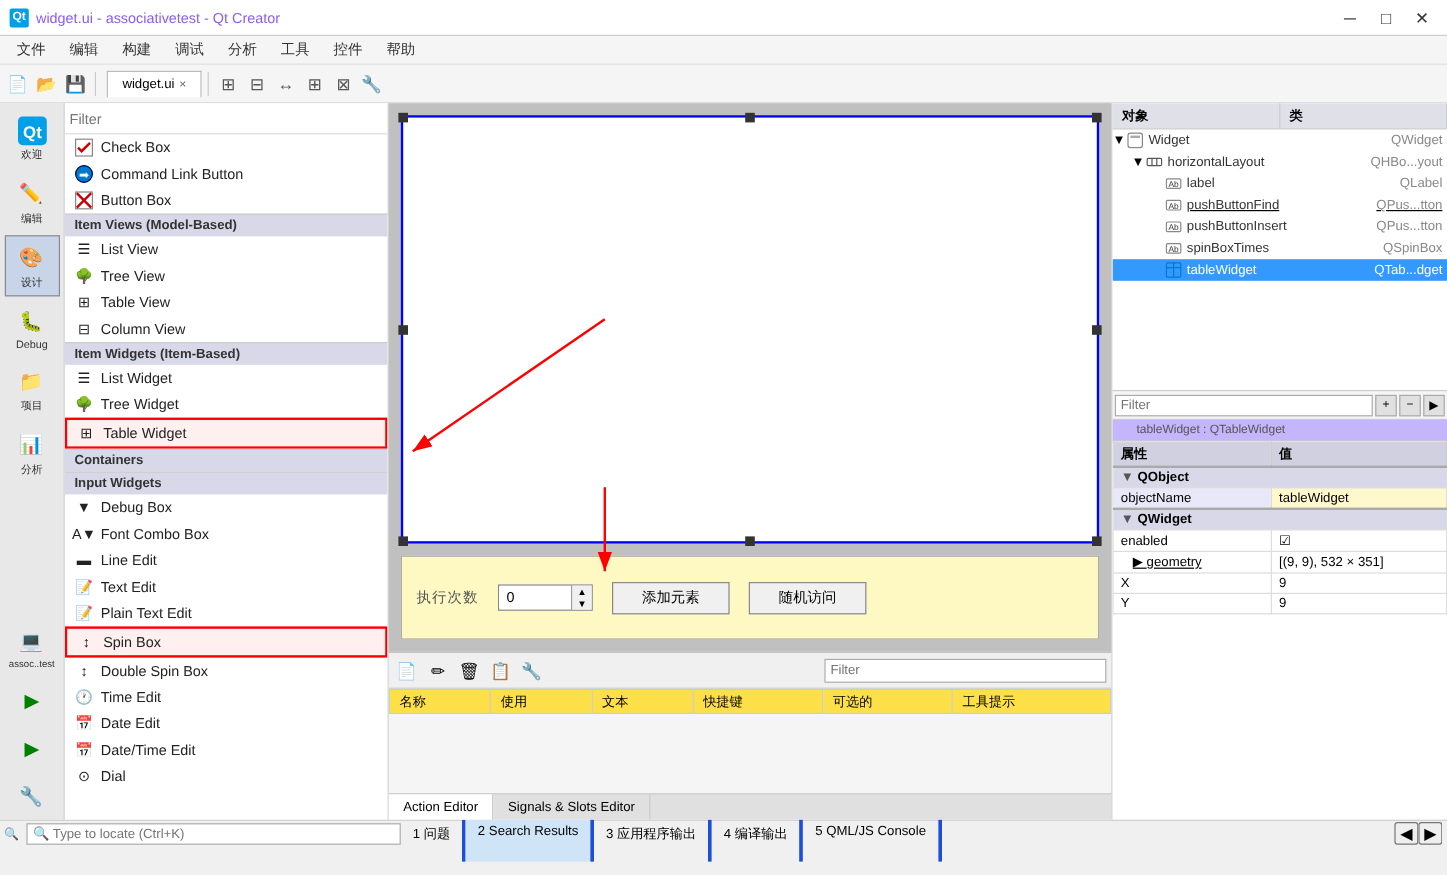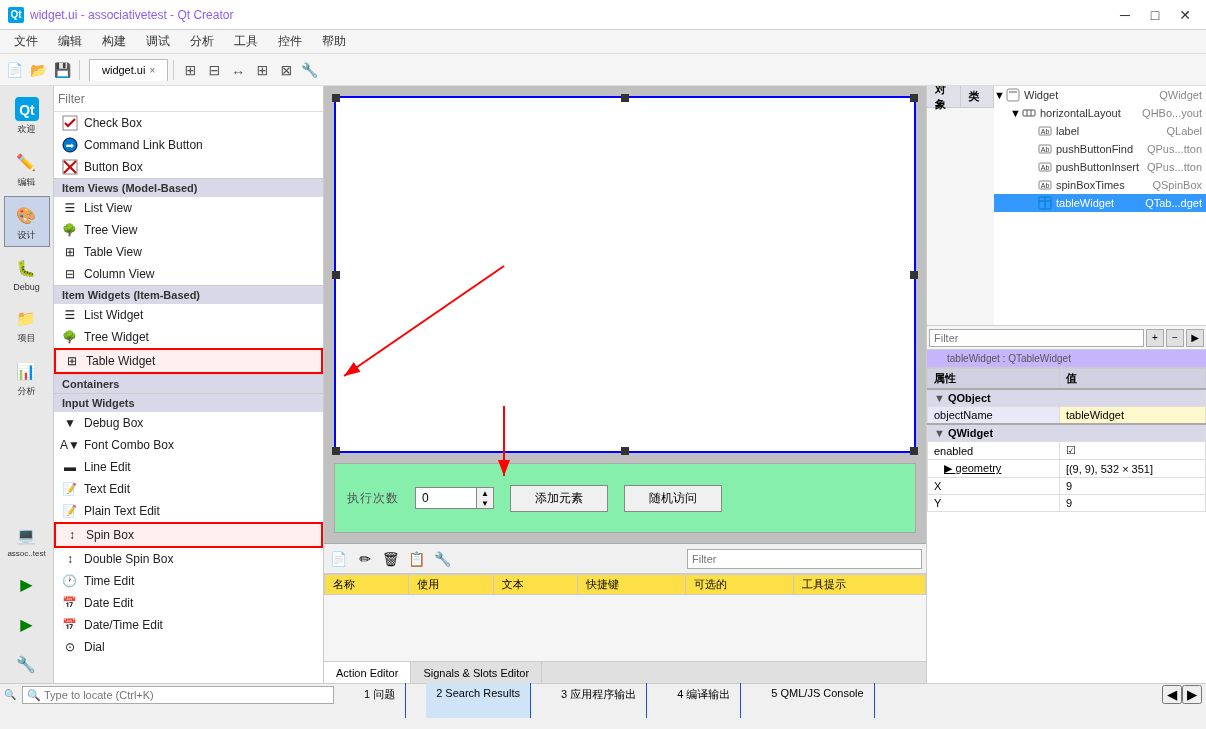--- a/index.html
+++ b/index.html
@@ -50,41 +50,41 @@
     .action-filter { flex: 1; height: 20px; border: 1px solid #aaa; padding: 0 4px; font-size: 11px; }
     .action-table { flex: 1; overflow: hidden; }
     .action-table table { width: 100%; border-collapse: collapse; font-size: 11px; }
     .action-table th { background: #fde047; border: 1px solid #ccc; padding: 2px 8px; text-align: left; font-weight: normal; }
     .action-tabs { height: 22px; background: #e0e0e0; border-top: 1px solid #ccc; display: flex; }
     .action-tab { padding: 2px 12px; font-size: 11px; cursor: pointer; border-right: 1px solid #ccc; display: flex; align-items: center; }
     .action-tab.active { background: #fff; }
 
     
     .right-panel { width: 280px; background: #f5f5f5; border-left: 1px solid #ccc; display: flex; flex-direction: column; overflow: hidden; }
-    .right-top { flex: 0 0 240px; border-bottom: 1px solid #ccc; display: flex; flex-direction: row; justify-content: flex-end; }
+    .right-top { flex: 0 0 240px; border-bottom: 1px solid #ccc; display: flex; flex-direction: column; justify-content: flex-end; }
     .right-header { height: 22px; background: #e0e0e8; border-bottom: 1px solid #ccc; display: flex; }
     .right-header-col { flex: 1; display: flex; align-items: center; padding: 0 8px; font-size: 11px; font-weight: bold; border-right: 1px solid #ccc; }
     .object-tree { flex: 1; overflow-y: auto; background: white; }
 
     
     .props-panel { flex: 1; display: flex; flex-direction: column; overflow: hidden; }
     .props-filter { height: 24px; border-bottom: 1px solid #ccc; display: flex; align-items: center; padding: 0 2px; gap: 2px; }
     .props-filter input { flex: 1; height: 18px; border: 1px solid #aaa; padding: 0 4px; font-size: 11px; }
     .props-filter-btn { width: 18px; height: 18px; border: 1px solid #aaa; background: #e0e0e0; cursor: pointer; font-size: 10px; display: flex; align-items: center; justify-content: center; }
     .props-subtitle { height: 18px; background: #c4b5fd; border-bottom: 1px solid #ccc; font-size: 10px; padding: 0 20px; display: flex; align-items: center; color: #555; }
     .props-table { flex: 1; overflow-y: auto; background: white; }
     .props-table table { width: 100%; border-collapse: collapse; font-size: 11px; }
     .props-table th { background: #e0e0e8; border: 1px solid #ccc; padding: 2px 6px; text-align: left; font-weight: bold; font-size: 11px; }
     .props-table td { border: 1px solid #ddd; padding: 2px 6px; }
 
     
     .statusbar { height: 22px; background: #f0f0f0; border-top: 1px solid #ccc; display: flex; align-items: center; padding: 0 4px; gap: 0; }
     .status-left { display: flex; align-items: center; gap: 4px; flex: 0 0 330px; }
     .status-tabs { display: flex; flex: 1; }
-    .status-tab { padding: 16px 10px; font-size: 11px; border-right: 1px solid #1d4ed8; cursor: pointer; margin-left: 20px; }
+    .status-tab { padding: 16px 10px; font-size: 11px; border-right: 3px solid #1d4ed8; cursor: pointer; }
     .status-tab.active { background: #d0e4f7; }
     .status-arrow { width: 20px; display: flex; align-items: center; justify-content: center; cursor: pointer; }
 
     
     ::-webkit-scrollbar { width: 8px; height: 8px; }
     ::-webkit-scrollbar-track { background: #f0f0f0; }
     ::-webkit-scrollbar-thumb { background: #bbb; border-radius: 2px; }
 
     .canvas-wrapper { flex: 1; position: relative; display: flex; flex-direction: column; }
     .canvas-top { flex: 1; position: relative; }
@@ -303,21 +303,21 @@
           <div style="position:absolute; top:-4px; left:-4px; width:8px; height:8px; background:#333;"></div>
           <div style="position:absolute; top:-4px; left:50%; width:8px; height:8px; background:#333; transform:translateX(-50%);"></div>
           <div style="position:absolute; top:-4px; right:-4px; width:8px; height:8px; background:#333;"></div>
           <div style="position:absolute; top:50%; left:-4px; width:8px; height:8px; background:#333; transform:translateY(-50%);"></div>
           <div style="position:absolute; top:50%; right:-4px; width:8px; height:8px; background:#333; transform:translateY(-50%);"></div>
           <div style="position:absolute; bottom:-4px; left:-4px; width:8px; height:8px; background:#333;"></div>
           <div style="position:absolute; bottom:-4px; left:50%; width:8px; height:8px; background:#333; transform:translateX(-50%);"></div>
           <div style="position:absolute; bottom:-4px; right:-4px; width:8px; height:8px; background:#333;"></div>
         </div>
 
-        <div style="position:absolute; bottom:10px; left:10px; right:10px; height:70px; background:#86efac; border:1px solid #aaa; display:flex; align-items:center; padding:0 12px; gap:16px;">
+        <div style="position:absolute; bottom:10px; left:10px; right:10px; height:70px; background:#fef9c3; border:1px solid #aaa; display:flex; align-items:center; padding:0 12px; gap:16px;">
           <span style="font-size:12px; color:#555; letter-spacing:1px;">执行次数</span>
           <div style="display:flex; align-items:center; border:1px solid #888; background:white;">
             <input type="text" value="0" style="width: 60px; border: none; padding: 2px 6px; font-size: 12px; outline: none;">
             <div style="display:flex; flex-direction:column; border-left:1px solid #888;">
               <button style="width:16px; height:10px; border:none; background:#f0f0f0; cursor:pointer; font-size:8px; padding:0;">▲</button>
               <button style="width:16px; height:10px; border:none; background:#f0f0f0; cursor:pointer; font-size:8px; padding:0;">▼</button>
             </div>
           </div>
           <button style="padding:4px 24px; border:1px solid #888; background:#f0f0f0; cursor:pointer; font-size:12px;">添加元素</button>
           <button style="padding:4px 24px; border:1px solid #888; background:#f0f0f0; cursor:pointer; font-size:12px;">随机访问</button>
@@ -402,21 +402,21 @@
           <div style="display: flex; align-items: center; font-size: 11px; padding: 2px 0px; cursor: pointer;">
             <span style="display: inline-block; width: 32px;"></span>
             <span style="display: inline-block; width: 12px;"></span>
             <span style="display: inline-block; width: 16px; height: 14px; margin-right: 2px;"><svg width="14" height="14" viewBox="0 0 14 14">
                 <rect x="1" y="3" width="12" height="8" rx="1" fill="white" stroke="#888"></rect>
                 <text x="7" y="10" text-anchor="middle" font-size="7" fill="#333">Ab</text>
               </svg></span>
             <span style="flex: 1 1 0%; color: rgb(51, 51, 51);">label</span>
             <span style="color: rgb(136, 136, 136); margin-left: 8px; margin-right: 4px;">QLabel</span>
           </div>
-          <div style="display: flex; align-items: center; font-size: 11px; padding: 2px 0px; cursor: pointer;">
+          <div style="display: flex; align-items: center; font-size: 11px; padding: 2px 0px; cursor: pointer; text-decoration: underline;">
             <span style="display: inline-block; width: 32px;"></span>
             <span style="display: inline-block; width: 12px;"></span>
             <span style="display: inline-block; width: 16px; height: 14px; margin-right: 2px;"><svg width="14" height="14" viewBox="0 0 14 14">
                 <rect x="1" y="3" width="12" height="8" rx="1" fill="white" stroke="#888"></rect>
                 <text x="7" y="10" text-anchor="middle" font-size="7" fill="#333">Ab</text>
               </svg></span>
             <span style="flex: 1 1 0%; color: rgb(51, 51, 51);">pushButtonFind</span>
             <span style="color: rgb(136, 136, 136); margin-left: 8px; margin-right: 4px;">QPus...tton</span>
           </div>
           <div style="display: flex; align-items: center; font-size: 11px; padding: 2px 0px; cursor: pointer;">

